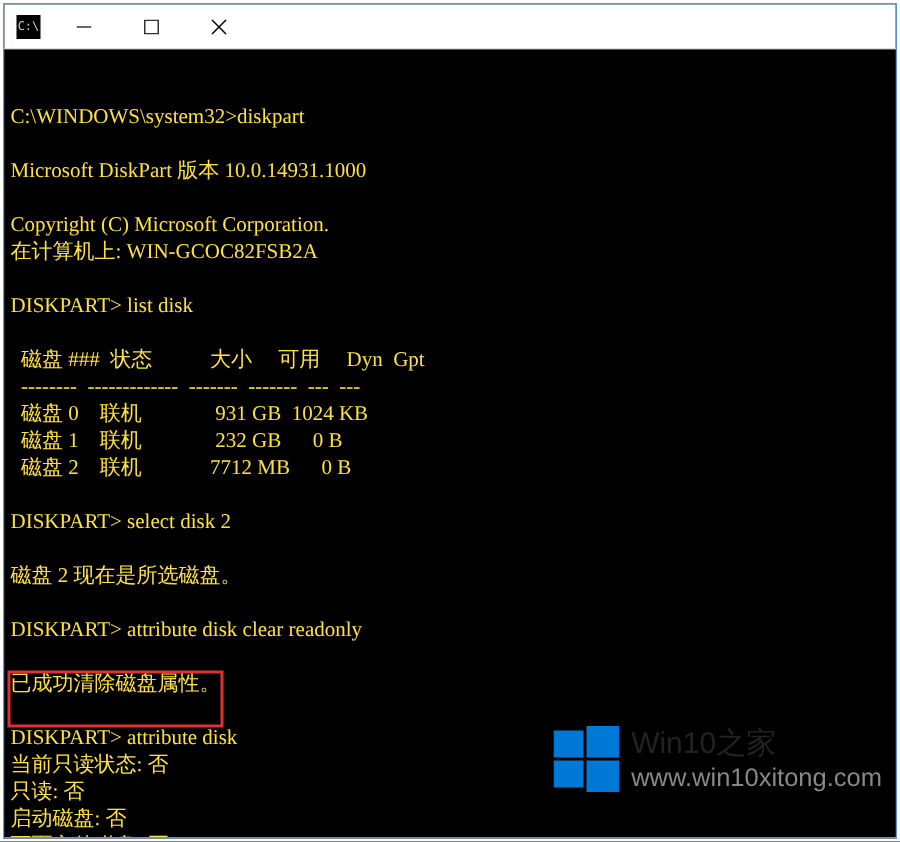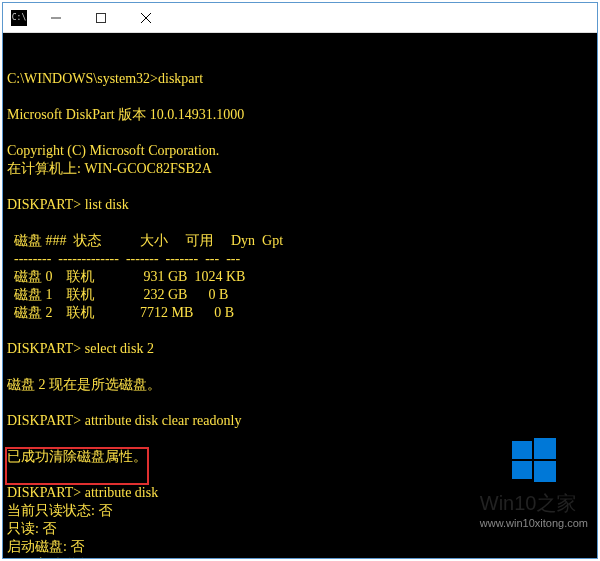--- a/index.html
+++ b/index.html
@@ -73,25 +73,24 @@
       pointer-events: none;
     }
     .watermark {
       position: absolute;
       right: 12px;
       bottom: 32px;
       display: flex;
       align-items: center;
       gap: 8px;
       pointer-events: none;
-      flex-direction: column;
     }
     .wm-text { text-align: left; }
     .wm-text .line1 { color: #222; font-size: 20px; font-family: "Microsoft YaHei", Arial, sans-serif; font-weight: 400;}
-    .wm-text .line2 { color: #888; font-size: 11px; font-family: Arial, sans-serif; }
+    .wm-text .line2 { color: #888; font-size: 17px; font-family: Arial, sans-serif; }
     .wm-logo { width: 44px; height: 44px; }
   </style>
 </head>
 <body>
 
 <div class="window">
   <div class="titlebar">
     <span class="titlebar-icon">C:\</span>
     <div class="win-controls">
       <div class="win-btn">

